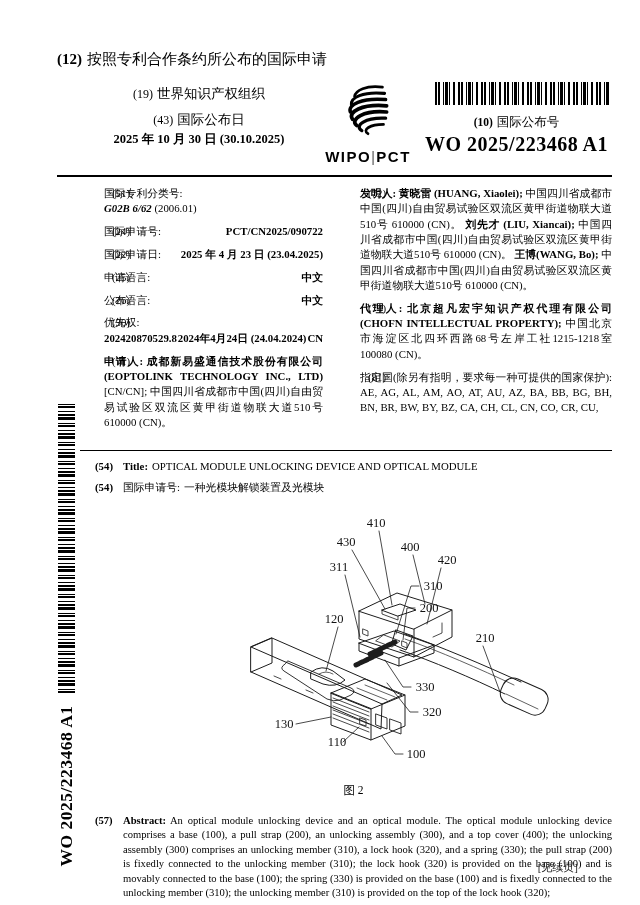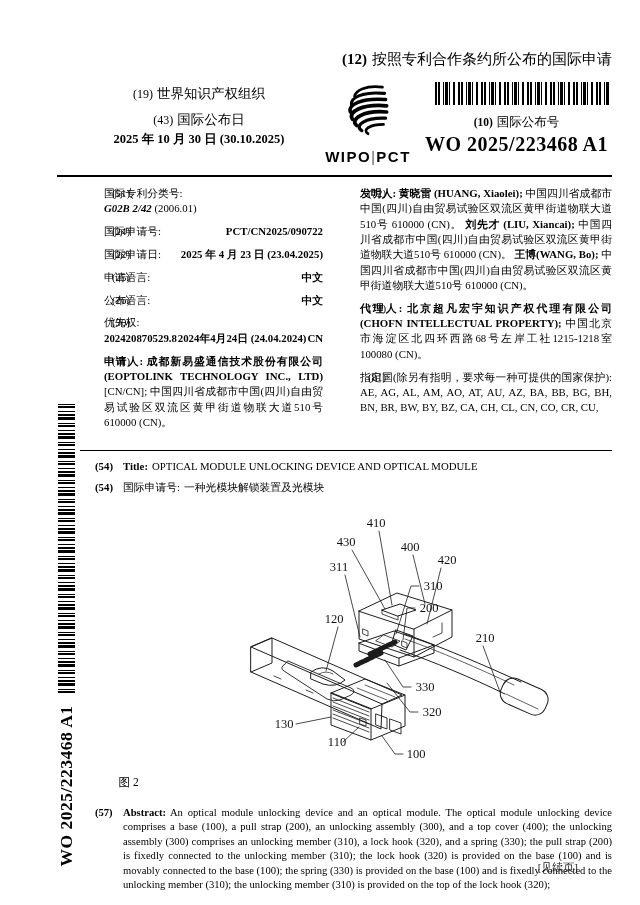--- a/index.html
+++ b/index.html
@@ -4,21 +4,21 @@
 <style>
   html,body{margin:0;padding:0;background:#e8e8e8;}
   .page{
     width:640px;height:905px;margin:0 auto;background:#fff;color:#000;
     font-family:"Liberation Serif","DejaVu Serif",serif;
     position:relative;overflow:hidden;
   }
   .inner{padding:50px 28px 0 57px;}
 
   
-  .h12{text-align:right;font-size:15px;margin-bottom:13px;}
+  .h12{text-align:left;font-size:15px;margin-bottom:13px;}
   .h12 .num{font-weight:bold;margin-right:5px;}
   .hdr{display:flex;align-items:flex-start;margin-left:26px;}
   .hdr-left{width:232px;text-align:center;font-size:13.5px;line-height:1.4;padding-top:3px;}
   .hdr-left .fnum{font-weight:normal;font-size:12px;margin-right:4px;}
   .bureau{letter-spacing:9px;text-indent:9px;}
   .pubdate-row{margin-top:7px;}
   .pubdate{font-weight:bold;font-size:12.5px;white-space:nowrap;margin-top:1px;}
   .hdr-logo{width:106px;text-align:center;}
   .wipo-word{font-family:"Liberation Sans","DejaVu Sans",sans-serif;font-weight:bold;
     font-size:15px;letter-spacing:1.5px;display:flex;align-items:center;justify-content:center;margin-top:2px;}
@@ -46,21 +46,21 @@
   .bseg{font-weight:bold;}
 
   
   .content{margin-left:38px;}
   .trow{display:grid;grid-template-columns:28px 1fr;font-size:10.8px;margin-top:9px;}
   .tnum{font-weight:bold;}
   .tlabel-b{font-weight:bold;margin-right:4px;}
   .tlabel{margin-right:4px;}
 
   .figwrap{width:470px;margin:12px auto 0 auto;}
-  .figcap{text-align:left;font-size:11.5px;margin-top:4px;}
+  .figcap{text-align:center;font-size:11.5px;margin-top:12px;}
 
   .abstract{display:grid;grid-template-columns:28px 1fr;font-size:10.6px;line-height:1.37;margin-top:16px;}
   .abstract .body{text-align:justify;}
   .abstract .albl{font-weight:bold;margin-right:4px;}
 
   .contpage{position:absolute;right:62px;bottom:30px;font-size:11px;color:#222;}
 
   
   .side-barcode{position:absolute;left:58px;top:401px;width:17px;height:292px;
     background:repeating-linear-gradient(0deg,#000 0 2px,#fff 2px 3px,#000 3px 4px,#fff 4px 7px,#000 7px 10px,#fff 10px 11px,#000 11px 13px,#fff 13px 15px,#000 15px 16px,#fff 16px 19px);}
@@ -120,21 +120,21 @@
 
     <hr class="rule1">
 
     <div class="biblio">
       <div class="bcol-l">
 
         <div class="field">
           <span class="fnumb">(51)</span>
           <span>
             <span>国际专利分类号:</span><br>
-            <b><i>G02B 2/42</i></b>
+            <b><i>G02B 6/62</i></b>
             <span>(2006.01)</span>
           </span>
         </div>
 
         <div class="field">
           <span class="fnumb">(24)</span>
           <span class="kv">
             <span>国际申请号:</span>
             <span class="val">PCT/CN2025/090722</span>
           </span>

